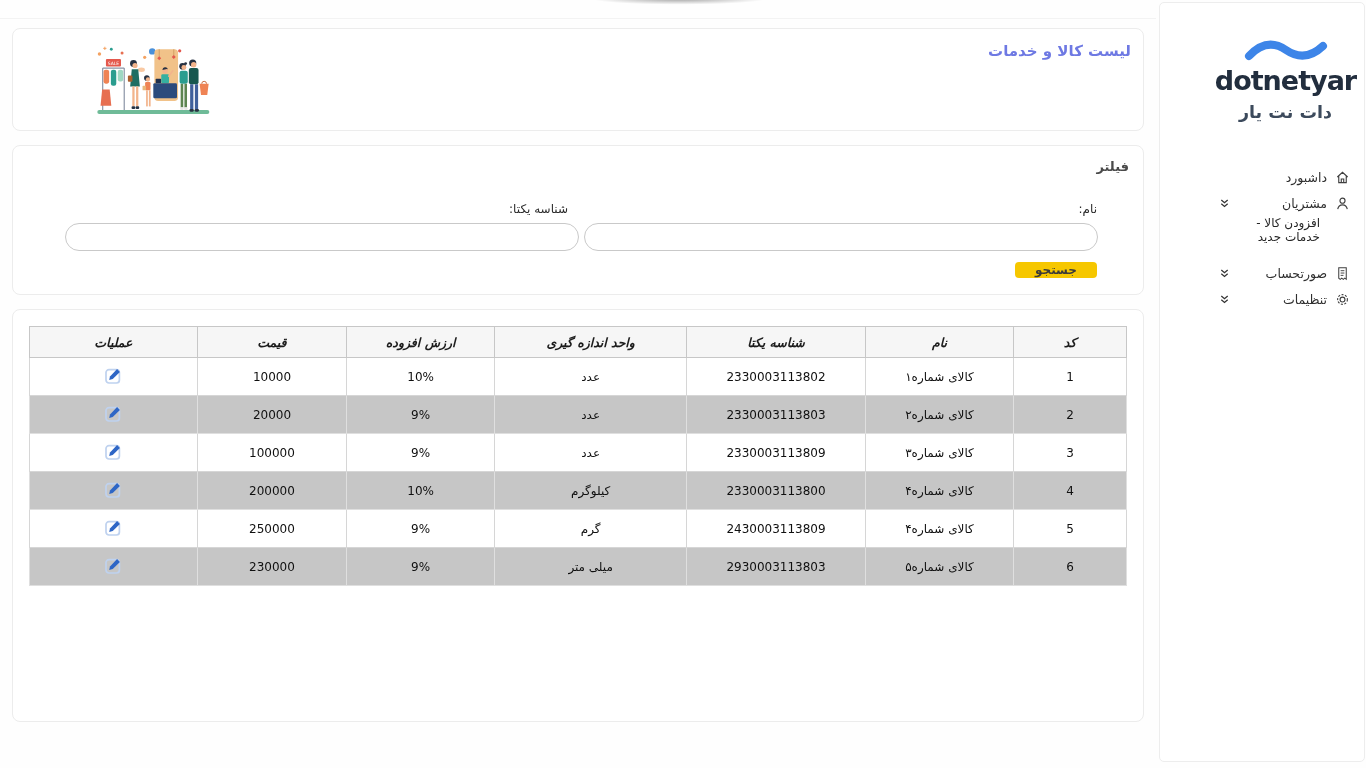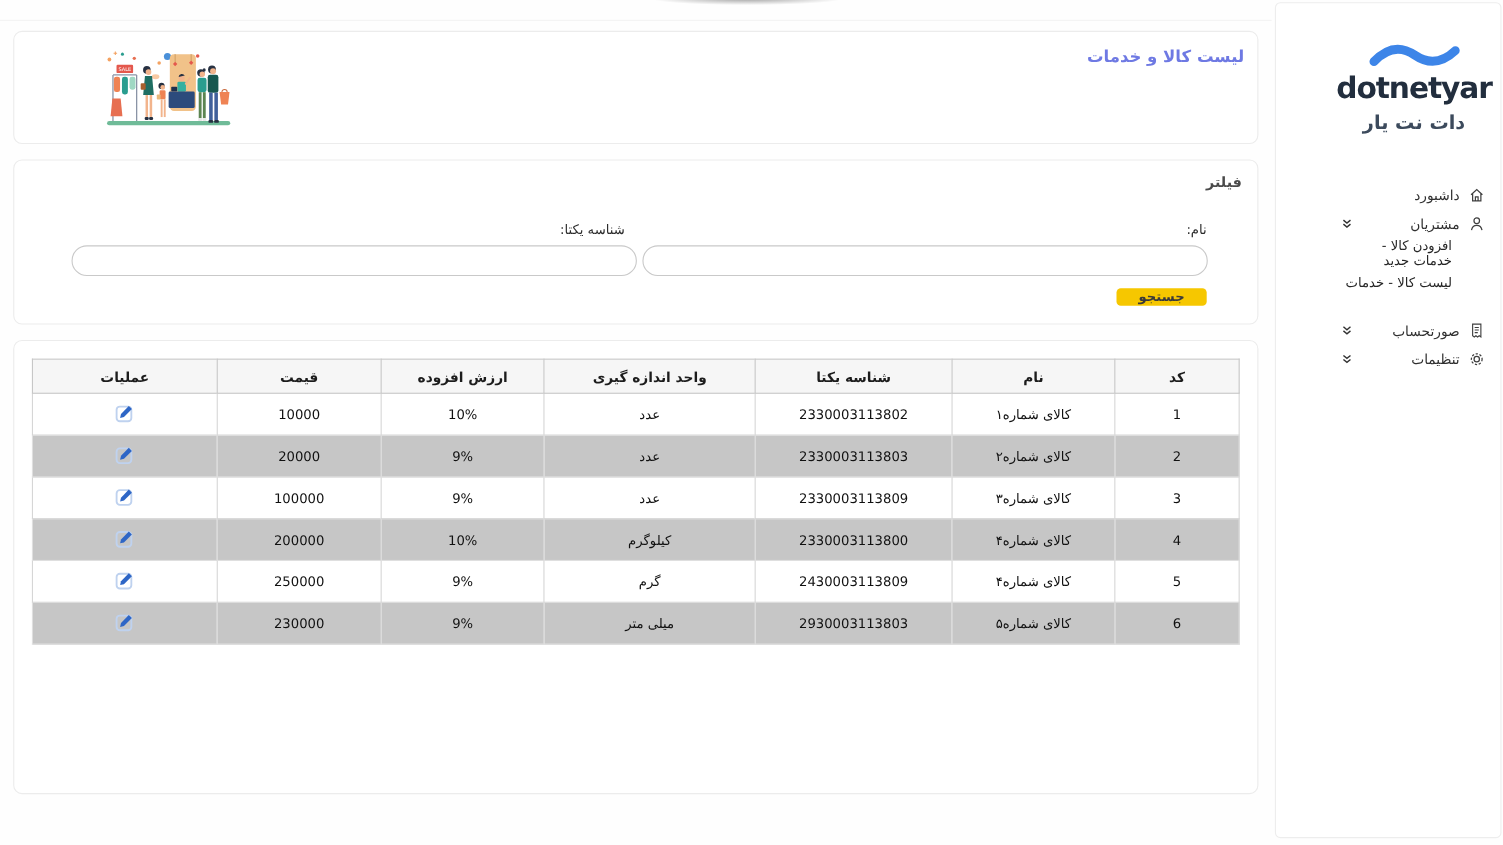--- a/index.html
+++ b/index.html
@@ -47,21 +47,21 @@
     border-radius:14px; padding:0 14px; font-size:12.5px; color:#333; outline:none; background:#fff; }
   .inp-name{ right:45px; }
   .inp-id{ right:564px; }
   .search-btn{ position:absolute; top:116px; right:46px; width:82px; height:16px;
     background:#f6c700; border:none; border-radius:4px; font-size:12px; font-weight:bold;
     color:#3a3a3a; cursor:pointer; font-family:inherit; }
 
   .table-card{ height:413px; padding:16px; }
   table.goods{ width:100%; border-collapse:collapse; table-layout:fixed; }
   .goods th{ height:31px; background:#f6f6f6; border:1px solid #c7c7c7; font-weight:bold;
-    font-size:12.5px; color:#1c1c1c; text-align:center; }
+    font-size:12.5px; color:#1c1c1c; text-align:center;font-style:italic; }
   .goods td{ height:38px; border:1px solid #d6d6d6; text-align:center; font-size:12px; color:#101010; }
   .goods tr.alt td{ background:#c6c6c6; border-color:#dfdfdf; }
   .edit-btn{ background:none; border:none; padding:0; cursor:pointer; line-height:0; }
 </style>
 </head>
 <body>
 
 <div class="top-shadow"></div>
 <div class="topline"></div>
 
@@ -95,23 +95,20 @@
       <span class="chev">
         <svg width="11" height="11" viewBox="0 0 12 12">
             <path d="M2.5 2.3 L6 5.2 L9.5 2.3 M2.5 6.3 L6 9.2 L9.5 6.3" fill="none" stroke="#333" stroke-width="1.4"></path>
           </svg>
       </span>
     </div>
 
 
     <div class="submenu-item">
       <span>افزودن کالا - خدمات جدید</span>
-    </div>
-    <div class="submenu-item">
-      <span>لیست کالا - خدمات</span>
     </div>
 
     <div class="menu-gap"></div>
 
     <div class="menu-item">
       <span class="mi-ico">
         <svg width="15" height="15" viewBox="0 0 16 16">
             <path d="M4 1.8 H12 V14.2 L10.4 13 L8.8 14.2 L7.2 13 L5.6 14.2 L4 13 Z" fill="none" stroke="#3f3f3f" stroke-width="1.1"></path>
             <path d="M6 5 H10 M6 7.5 H10 M6 10 H9" stroke="#3f3f3f" stroke-width="1" fill="none"></path>
           </svg>

